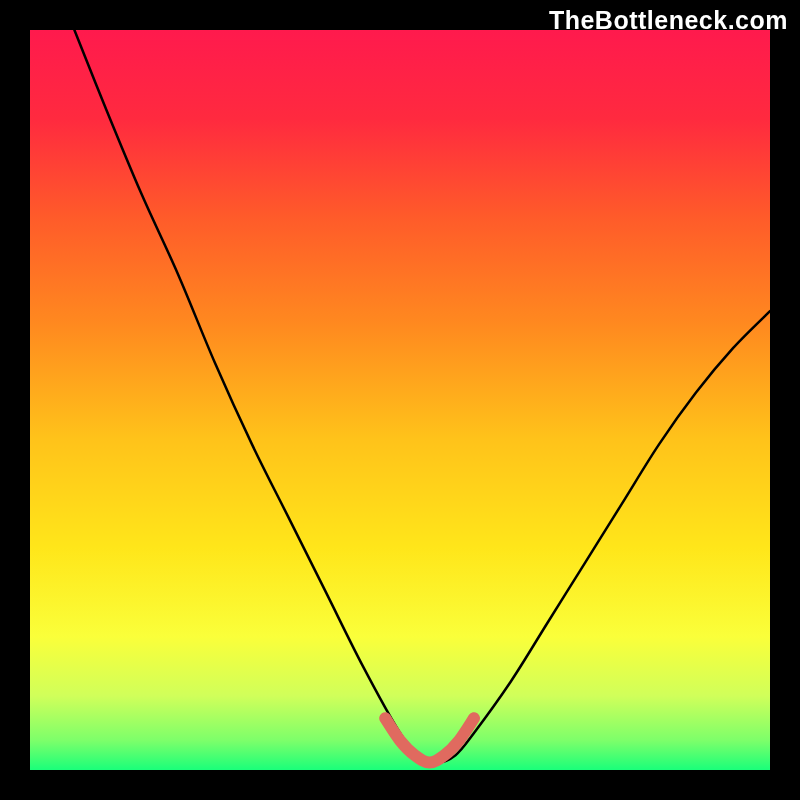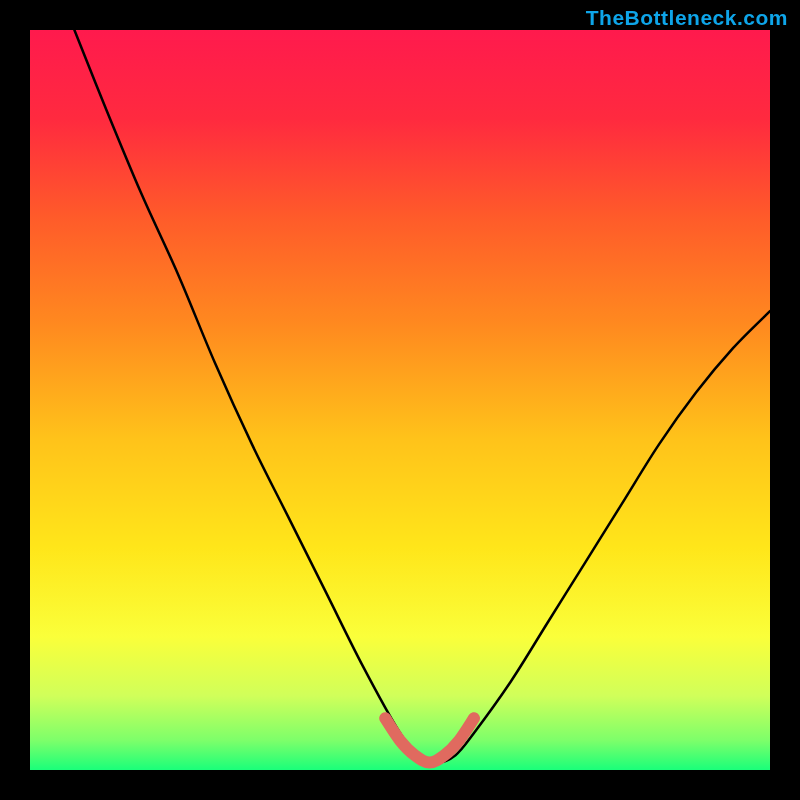--- a/index.html
+++ b/index.html
@@ -13,22 +13,22 @@
   }
   .stage {
     position: relative;
     width: 800px;
     height: 800px;
   }
   .watermark {
     position: absolute;
     top: 6px;
     right: 12px;
-    color: #0ea5e9;
-    font-size: 21px;
+    color: #ffffff;
+    font-size: 25px;
     font-weight: 600;
     letter-spacing: 0.5px;
     font-family: Arial, sans-serif;
   }
   svg {
     display: block;
   }
 </style>
 </head>
 <body>

